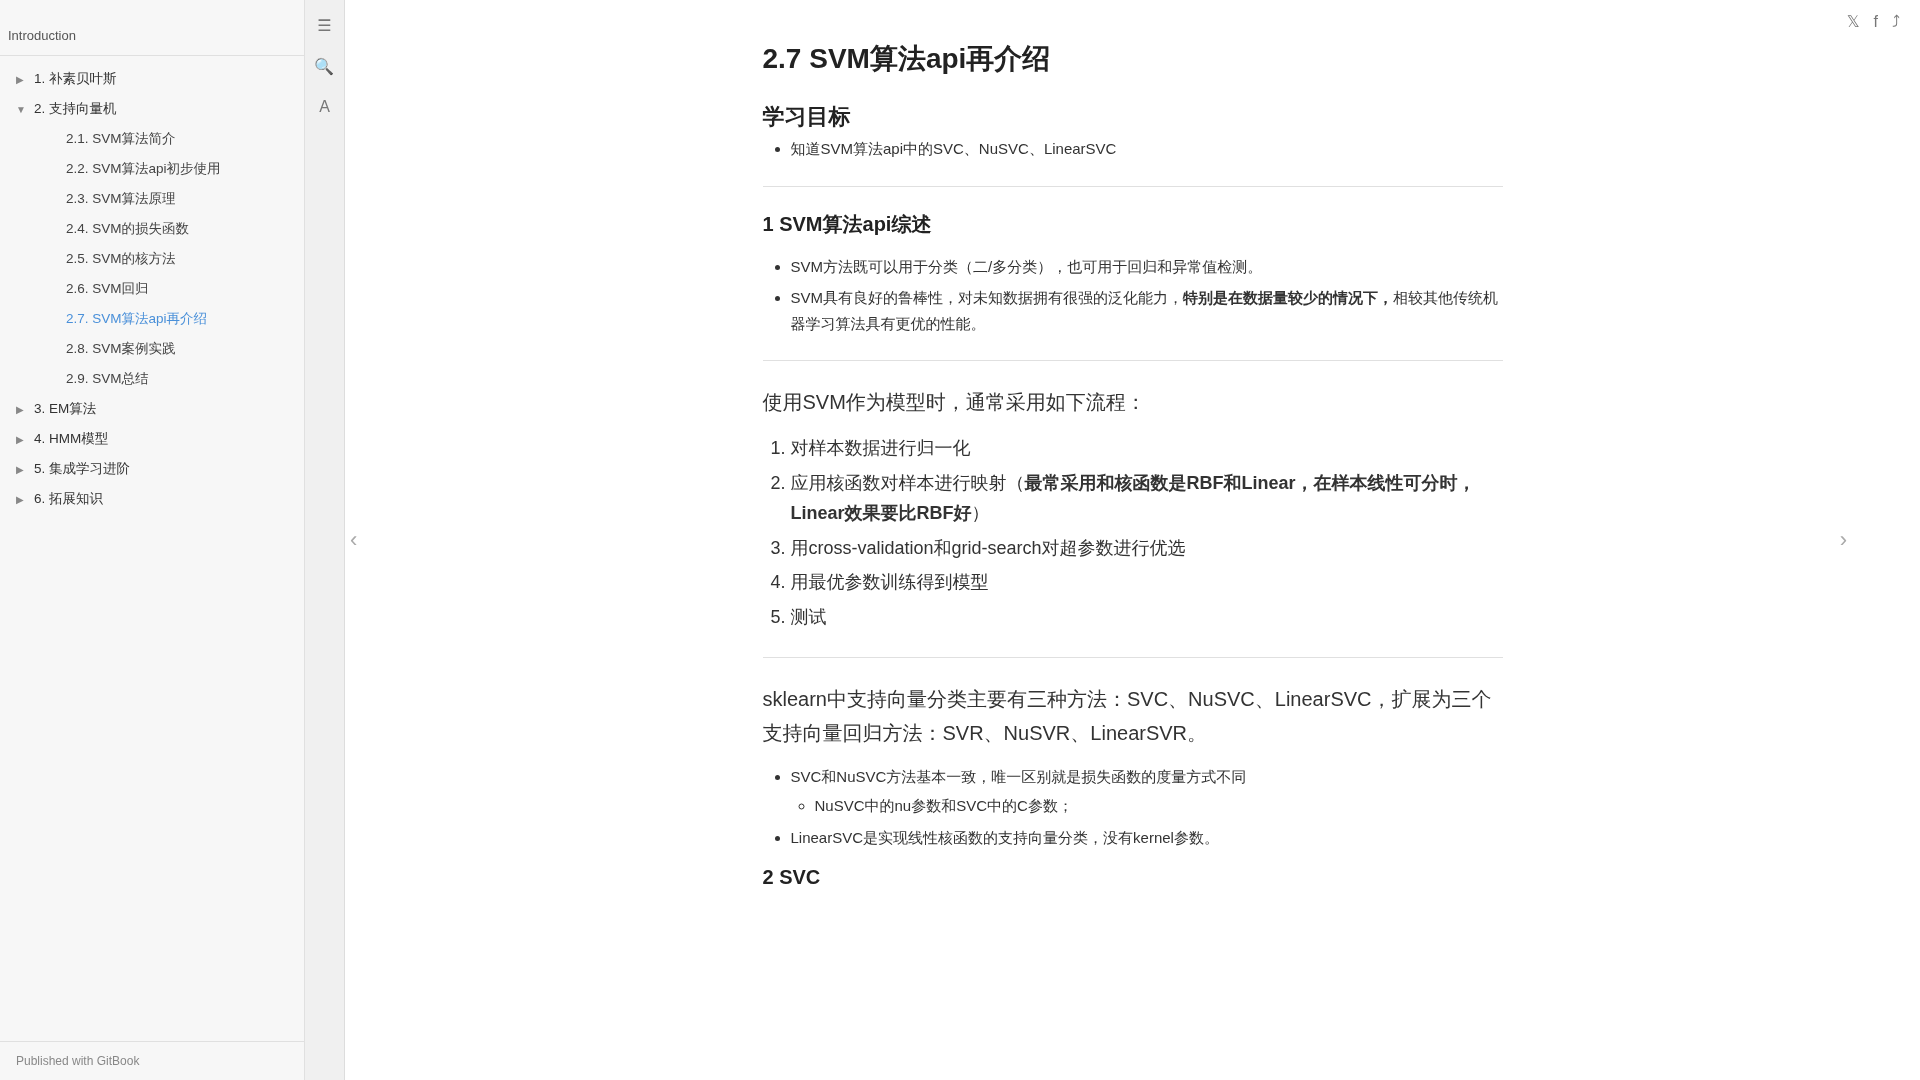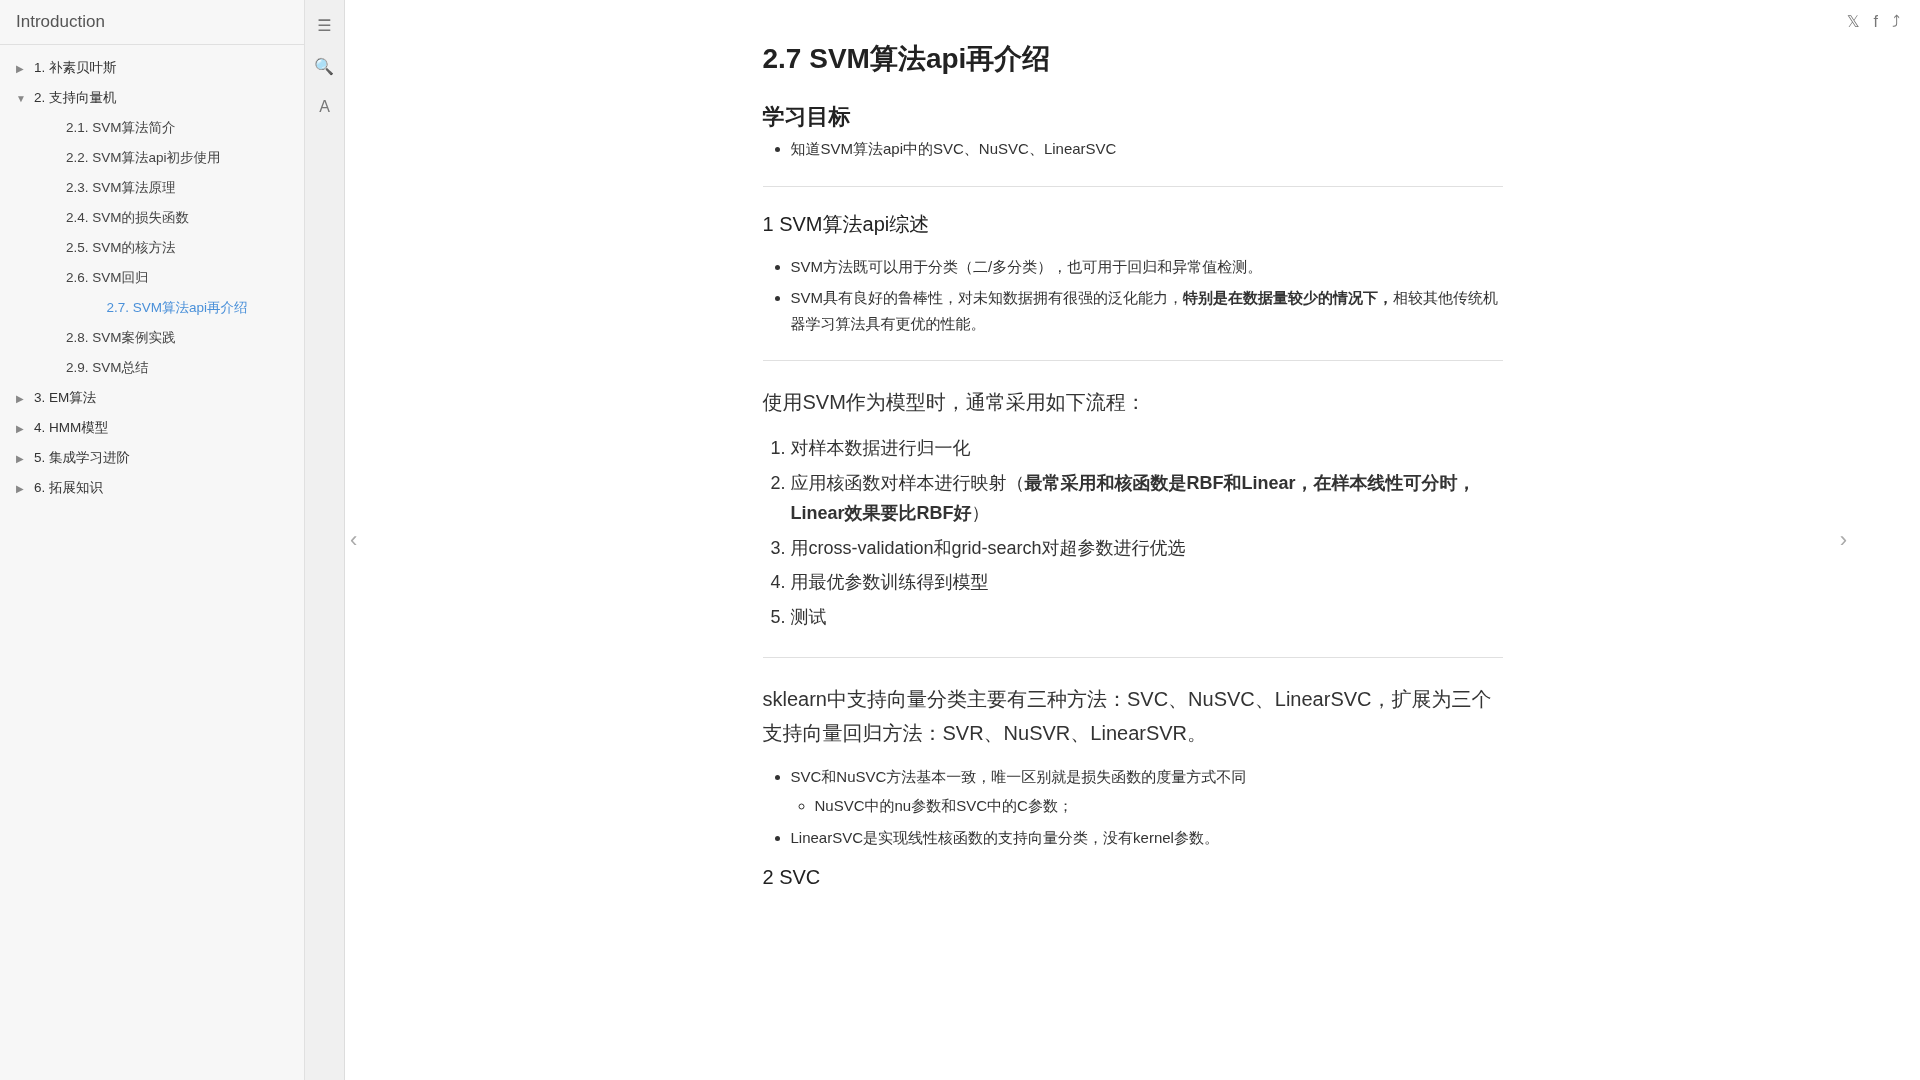--- a/index.html
+++ b/index.html
@@ -18,41 +18,42 @@
       min-width: 305px;
       background: #f7f7f7;
       border-right: 1px solid #e0e0e0;
       display: flex;
       flex-direction: column;
       height: 100vh;
       overflow-y: auto;
     }
 
     #sidebar-header {
-      padding: 12px 16px;
-      font-size: 17px;
+      padding: 12px 8px;
+      font-size: 13px;
       color: #555;
       border-bottom: 1px solid #e0e0e0;
+      margin-top: 16px;
     }
 
     .sidebar-nav {
       flex: 1;
       padding: 8px 0;
     }
 
     .nav-item {
       display: flex;
       align-items: center;
       padding: 6px 16px;
       font-size: 13.5px;
       color: #444;
       cursor: pointer;
       text-decoration: none;
     }
-    .nav-item.active { color: #4a90d9; font-weight: 500; justify-content: center; }
+    .nav-item.active { color: #4a90d9; font-weight: 500; }
     .nav-item .arrow {
       display: inline-block;
       width: 14px;
       margin-right: 4px;
       font-size: 10px;
       color: #888;
     }
     .nav-item.section {
       font-weight: 500;
       color: #333;
@@ -130,21 +131,21 @@
 
     h2.section-title {
       font-size: 22px;
       font-weight: 700;
       color: #222;
       margin-bottom: 4px;
     }
 
     h3.sub-title {
       font-size: 20px;
-      font-weight: 400;
+      font-weight: 700;
       color: #222;
       margin-bottom: 16px;
     }
 
     .section-divider {
       border: none;
       border-top: 1px solid #e0e0e0;
       margin: 24px 0;
     }
 
@@ -264,20 +265,23 @@
       </div>
       <div class="nav-item section">
         <span class="arrow">▶</span>
         <span>5. 集成学习进阶</span>
       </div>
       <div class="nav-item section">
         <span class="arrow">▶</span>
         <span>6. 拓展知识</span>
       </div>
     </nav>
+  <div id="sidebar-footer">
+    <span>Published with GitBook</span>
+  </div>
 </div>
 
 <div id="left-panel">
   <span class="tool-icon">☰</span>
   <span class="tool-icon">🔍</span>
   <span class="tool-icon">A</span>
 </div>
 
 <button id="nav-prev">‹</button>
 <button id="nav-next">›</button>

